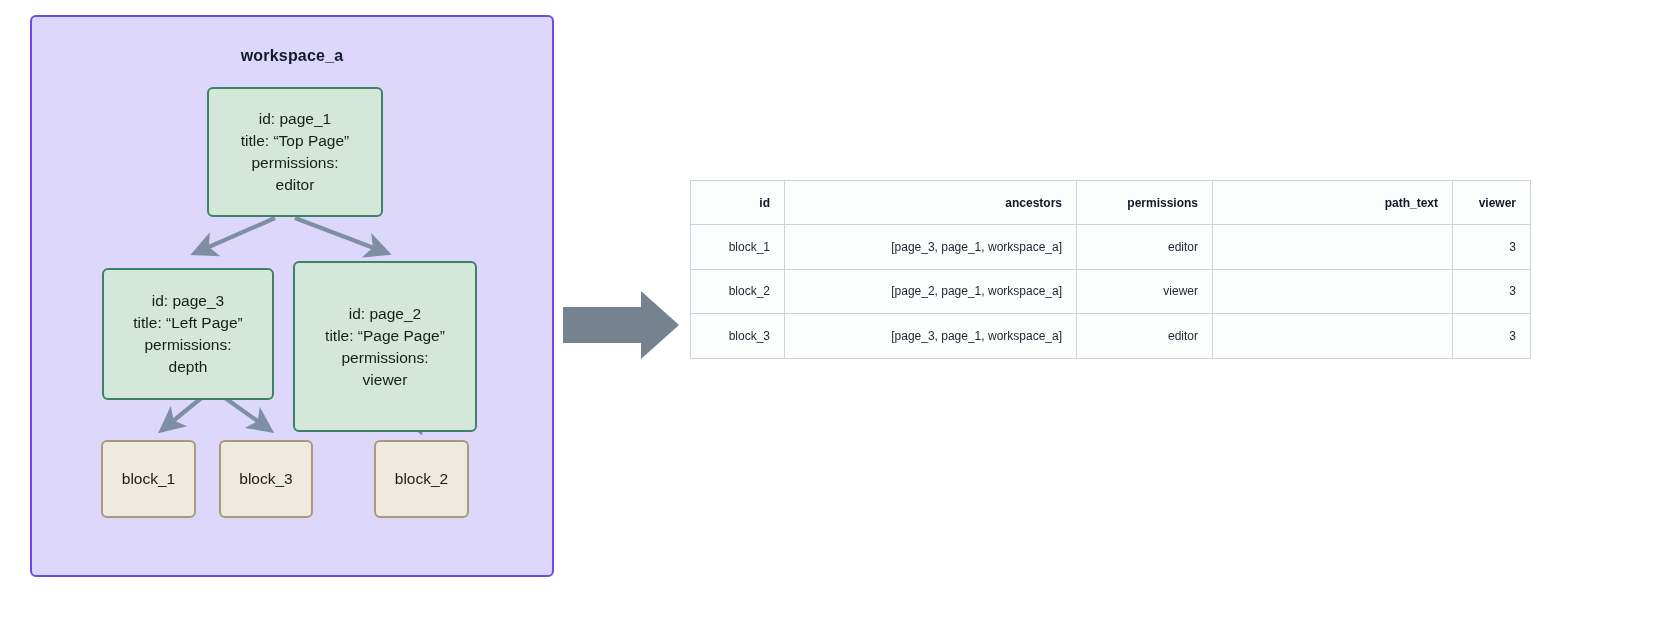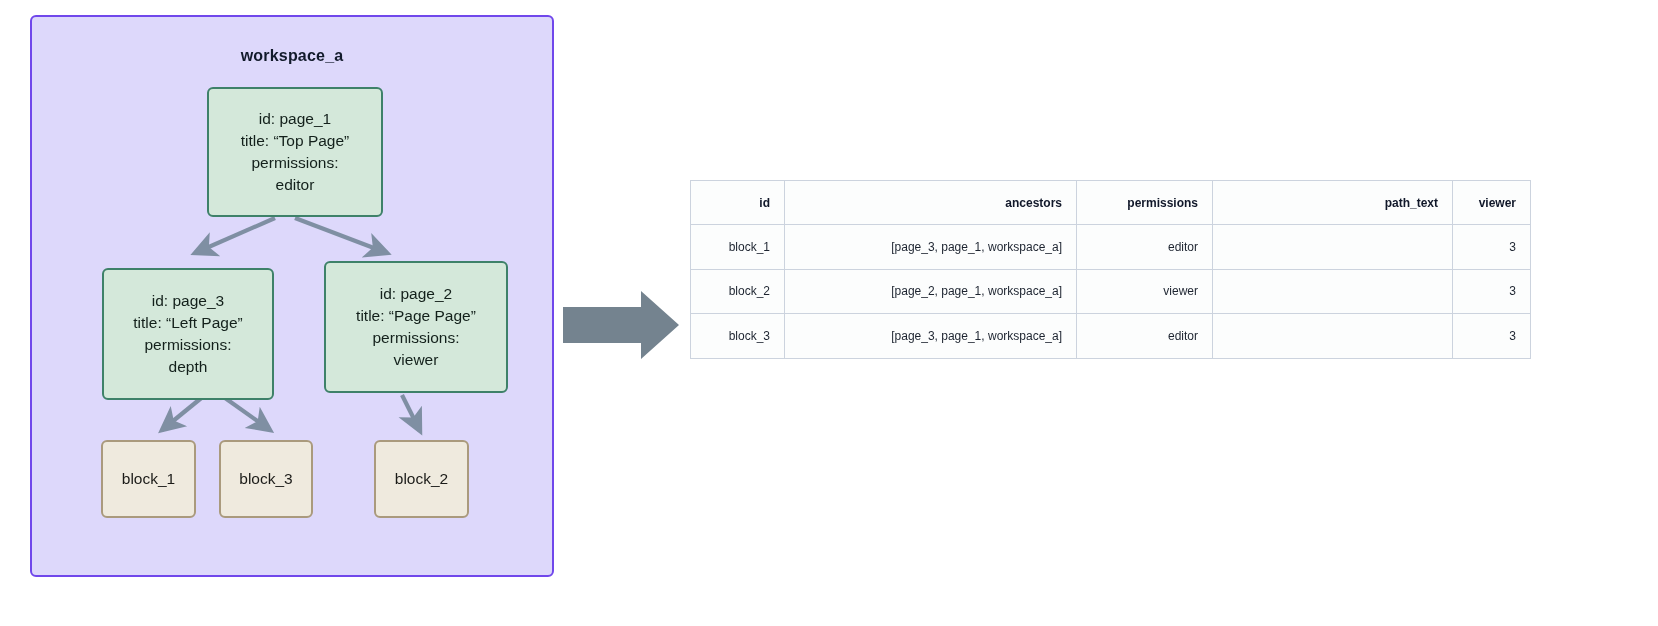--- a/index.html
+++ b/index.html
@@ -63,21 +63,21 @@
   }
   .block-node {
     background: #efeade;
     border: 2px solid #aa9a7d;
     color: #1b1b18;
     font-size: 15.5px;
   }
 
   #node-page_1 { left: 207px; top: 87px;  width: 176px; height: 130px; }
   #node-page_3 { left: 102px; top: 268px; width: 172px; height: 132px; }
-  #node-page_2 { left: 324px; top: 261px; width: 184px; height: 132px; }
+  #node-page_2 { left: 293px; top: 261px; width: 184px; height: 171px; }
   #node-block_1 { left: 101px; top: 440px; width: 95px;  height: 78px; }
   #node-block_3 { left: 219px; top: 440px; width: 94px;  height: 78px; }
   #node-block_2 { left: 374px; top: 440px; width: 95px;  height: 78px; }
 
   
   #tree-edges {
     position: absolute;
     left: 30px;
     top: 15px;
     width: 524px;

